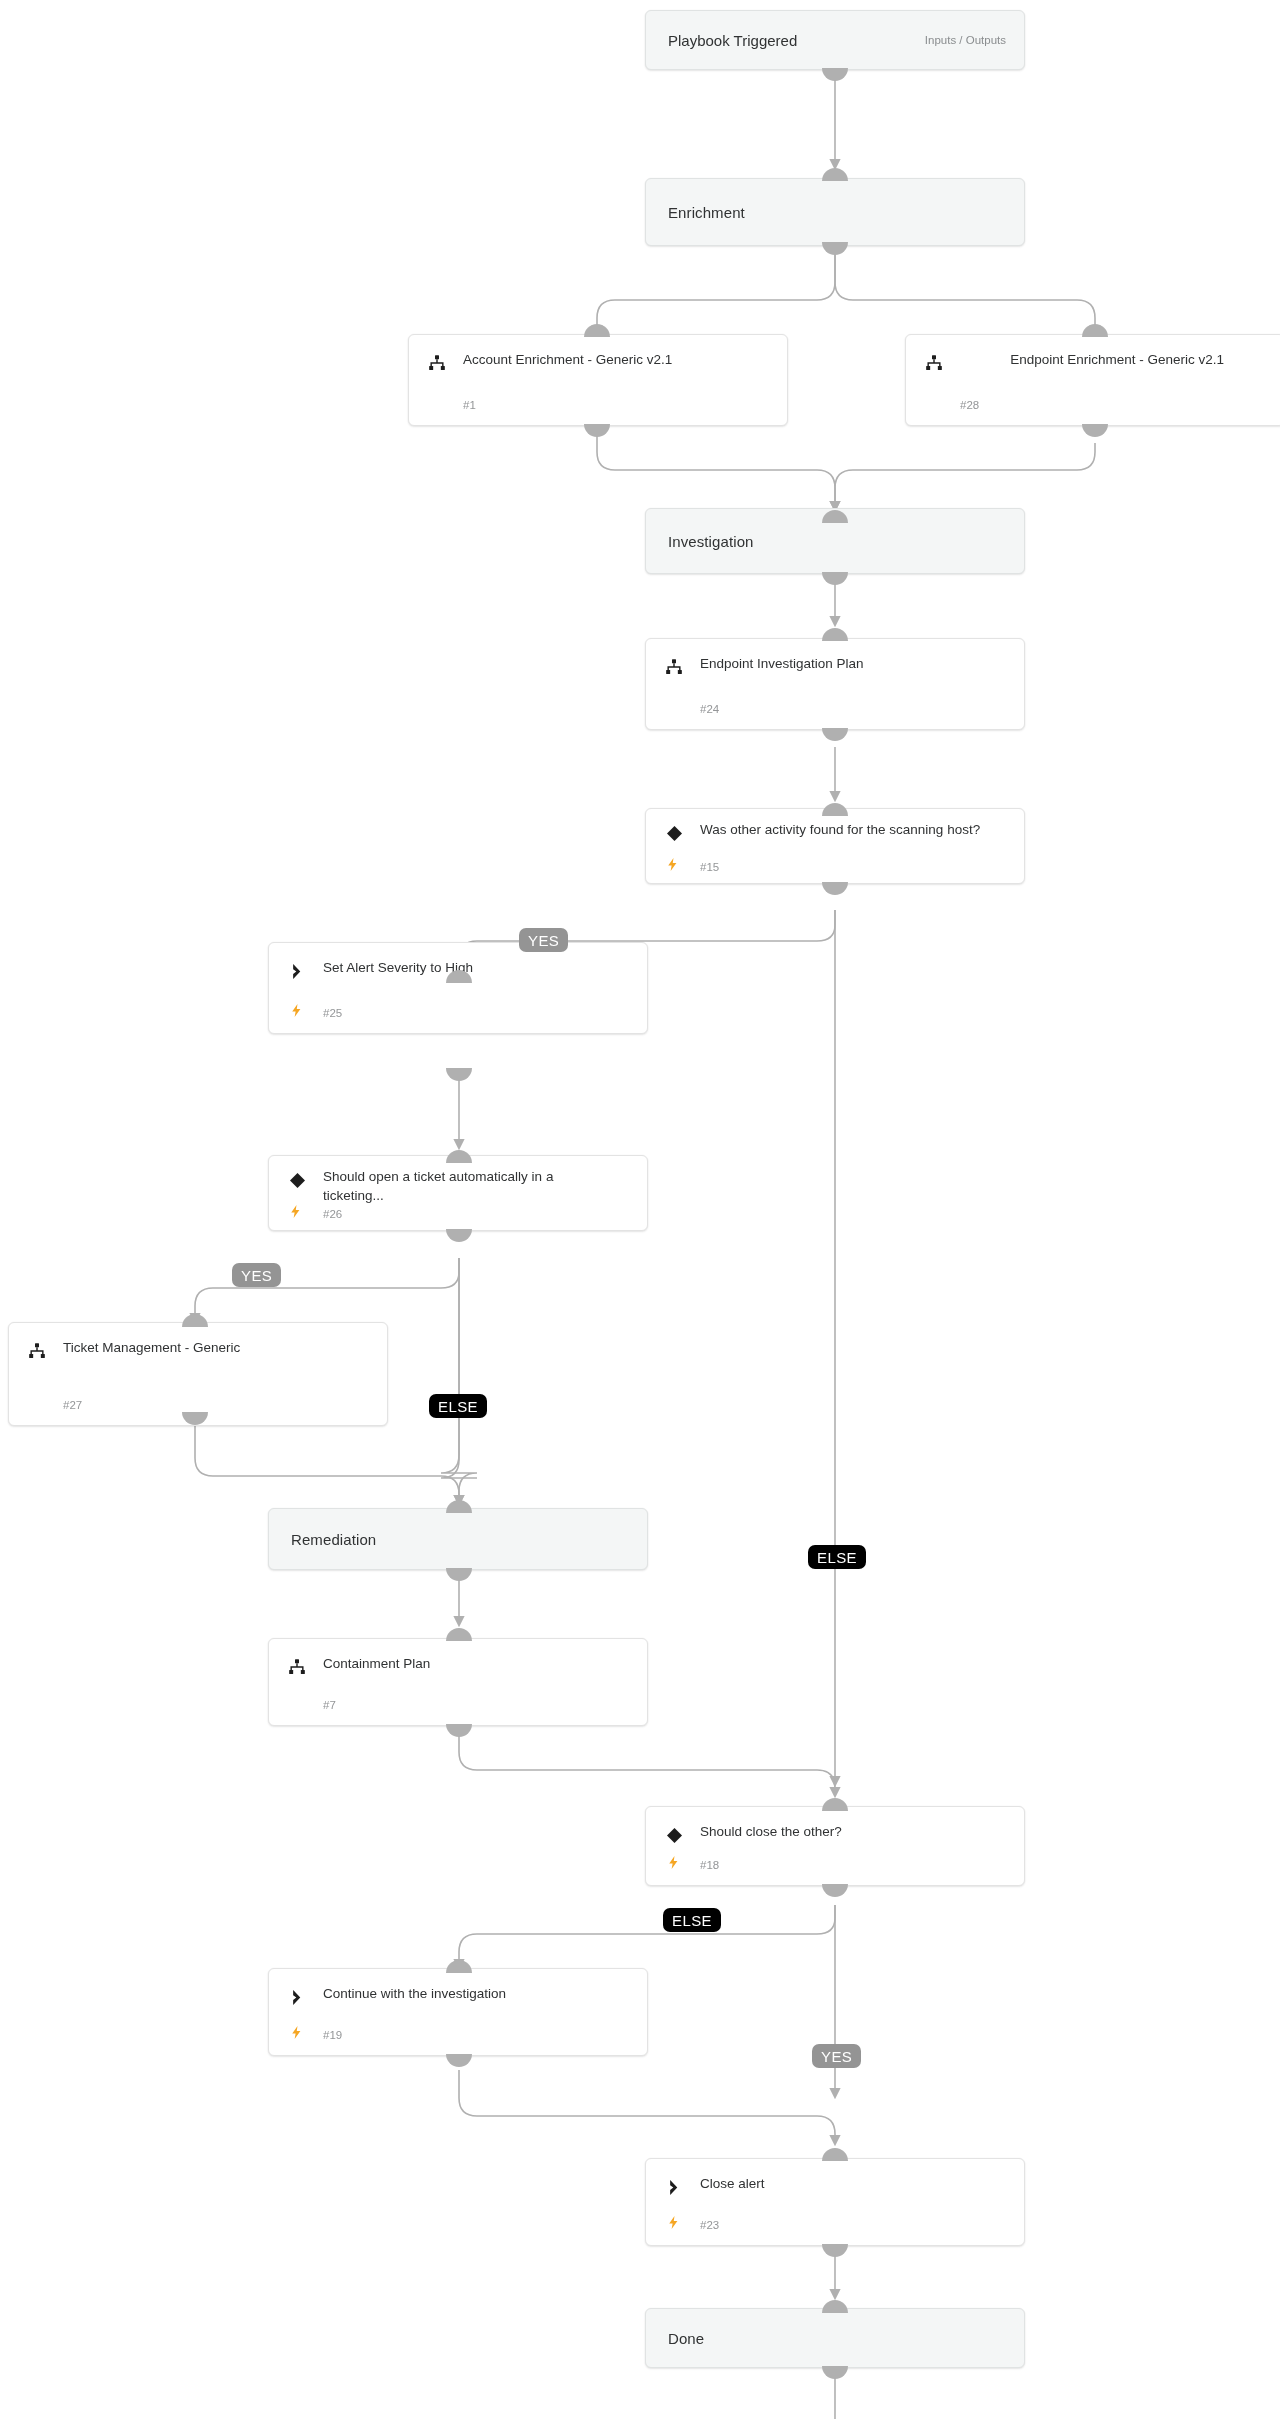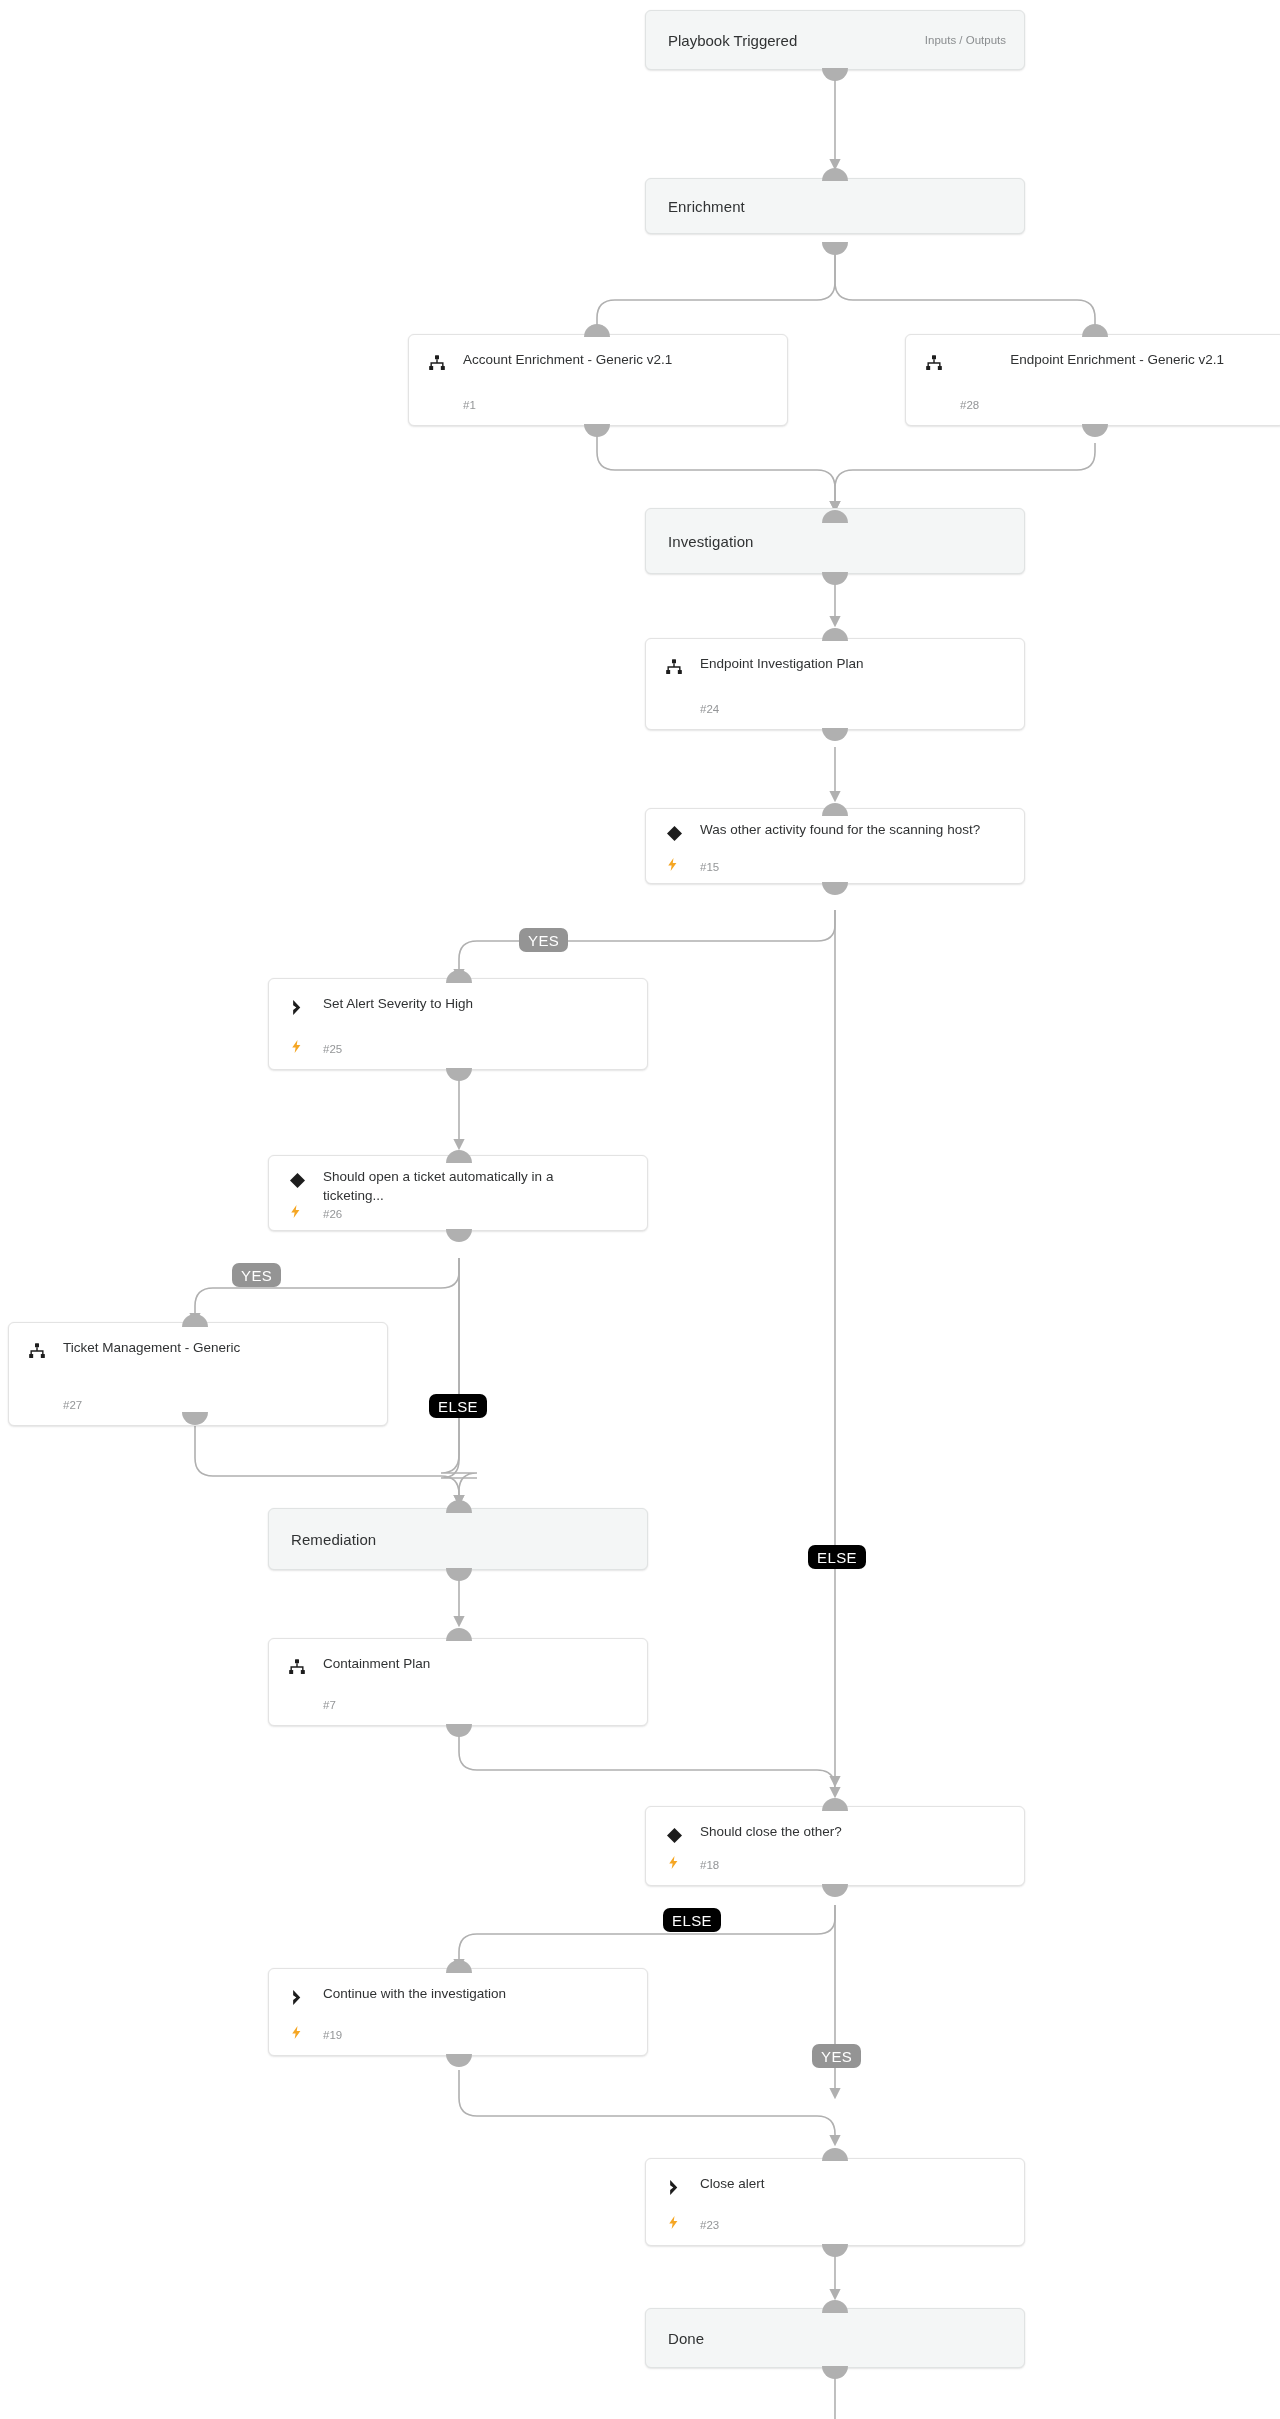--- a/index.html
+++ b/index.html
@@ -179,21 +179,21 @@
     </g>
   </svg>
 
   <div class="node section" style="left:645px; top:10px; width:380px; height:60px;">
     <span class="start-title">Playbook Triggered</span>
     <span class="start-aux">Inputs / Outputs</span>
   </div>
   <div class="port bottom" style="left:822px; top:68px;"></div>
 
   <div class="port top" style="left:822px; top:168px;"></div>
-  <div class="node section" style="left:645px; top:178px; width:380px; height:56px;">
+  <div class="node section" style="left:645px; top:178px; width:380px; height:68px;">
     <span class="sec-title">Enrichment</span>
   </div>
   <div class="port bottom" style="left:822px; top:242px;"></div>
 
   <div class="port top" style="left:584px; top:324px;"></div>
   <div class="node" style="left:408px; top:334px; width:380px; height:92px;padding-left:45px;">
     <span class="t-icon">
       <svg width="20" height="20" viewBox="0 0 24 24">
         <rect x="9.6" y="2.6" width="4.8" height="4.8" rx="0.6" fill="#1d1d1d"></rect>
         <rect x="2.6" y="15.6" width="4.8" height="4.8" rx="0.6" fill="#1d1d1d"></rect>
@@ -255,21 +255,21 @@
         <path d="M13.6 1.5 L5.2 13.4 L10.6 13.4 L9.0 22.5 L18.2 9.7 L12.4 9.7 Z" fill="#f5a623"></path>
       </svg>
     </span>
     <span class="t-num" style="bottom:10px;">#15</span>
   </div>
   <div class="port bottom" style="left:822px; top:882px;"></div>
 
   <div class="badge yes" style="left:519px; top:928px;">YES</div>
 
   <div class="port top" style="left:446px; top:970px;"></div>
-  <div class="node" style="left:268px; top:978px; width:380px; height:92px;">
+  <div class="node" style="left:268px; top:942px; width:380px; height:92px;">
     <span class="t-icon">
       <svg width="19" height="19" viewBox="0 0 24 24">
         <path d="M6.5 2.5 L15.5 12 L6.5 21.5 L6.5 15 L10.5 12 L6.5 9 Z" fill="#1d1d1d"></path>
       </svg>
     </span>
     <span class="t-title">Set Alert Severity to High</span>
     <span class="t-bolt">
       <svg width="15" height="15" viewBox="0 0 24 24">
         <path d="M13.6 1.5 L5.2 13.4 L10.6 13.4 L9.0 22.5 L18.2 9.7 L12.4 9.7 Z" fill="#f5a623"></path>
       </svg>

